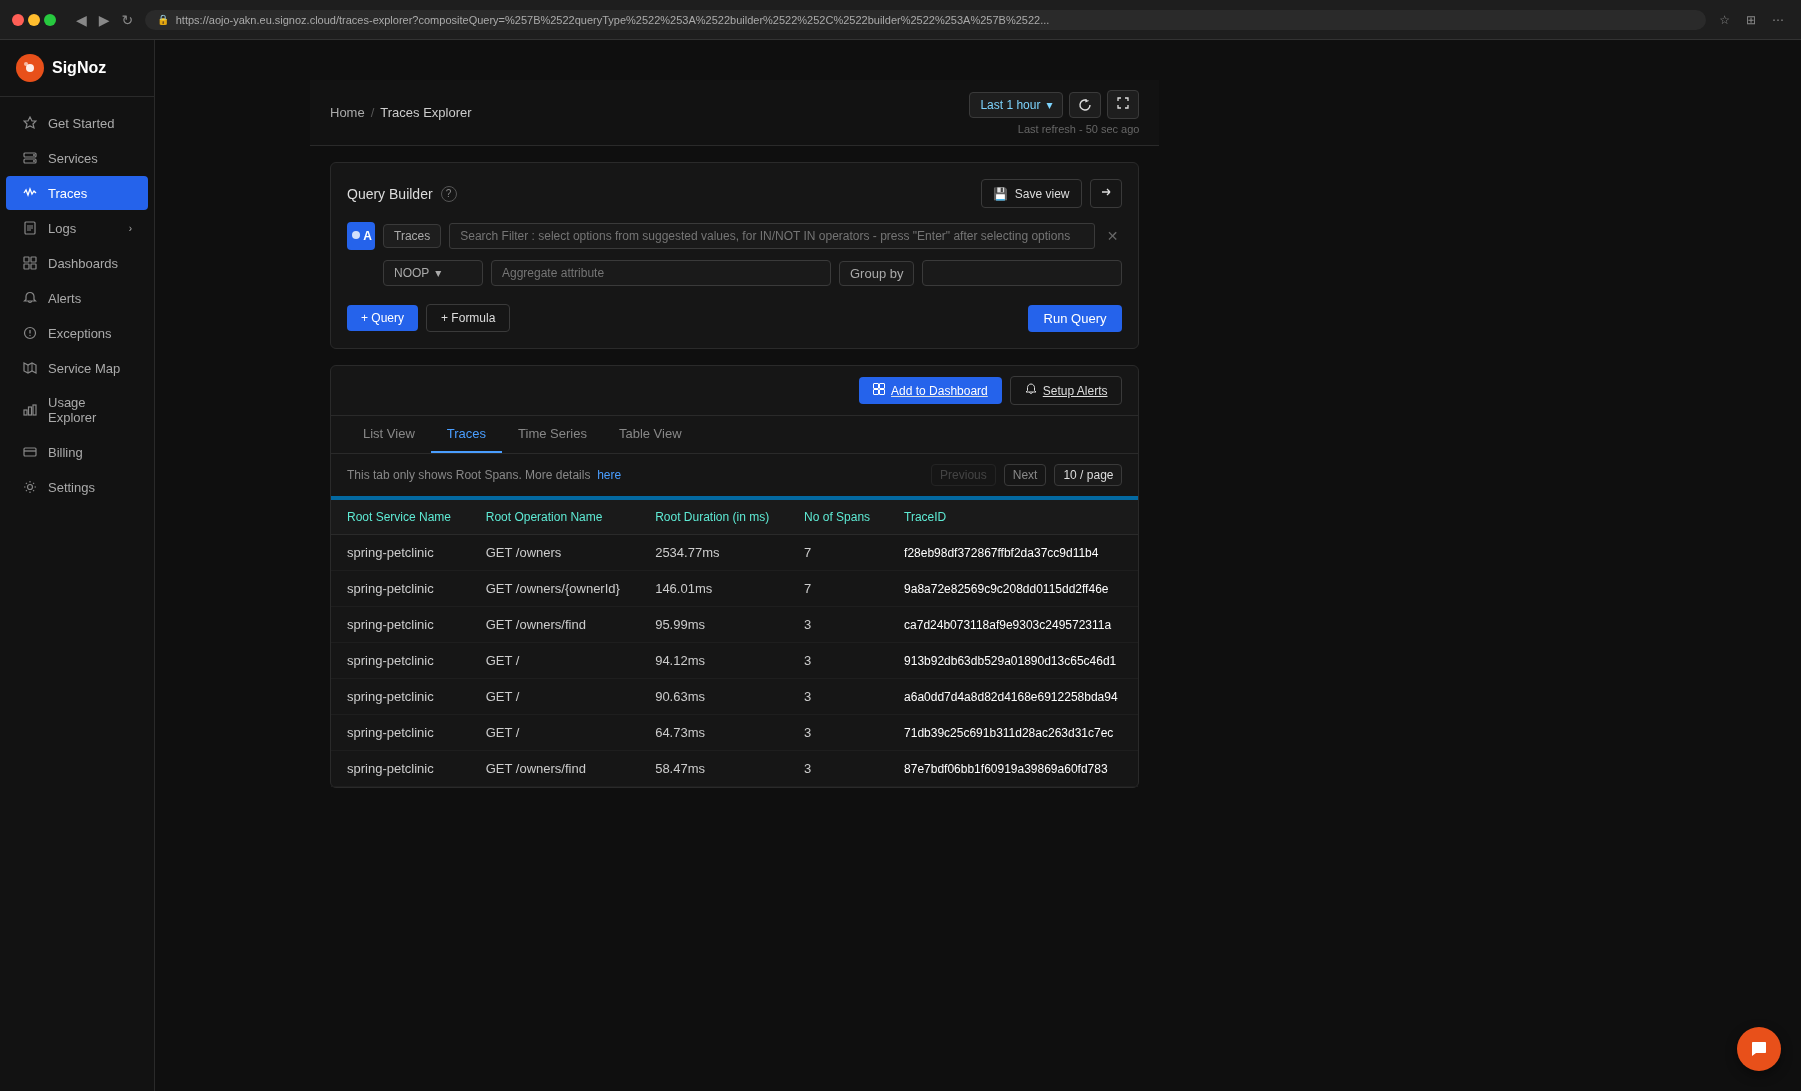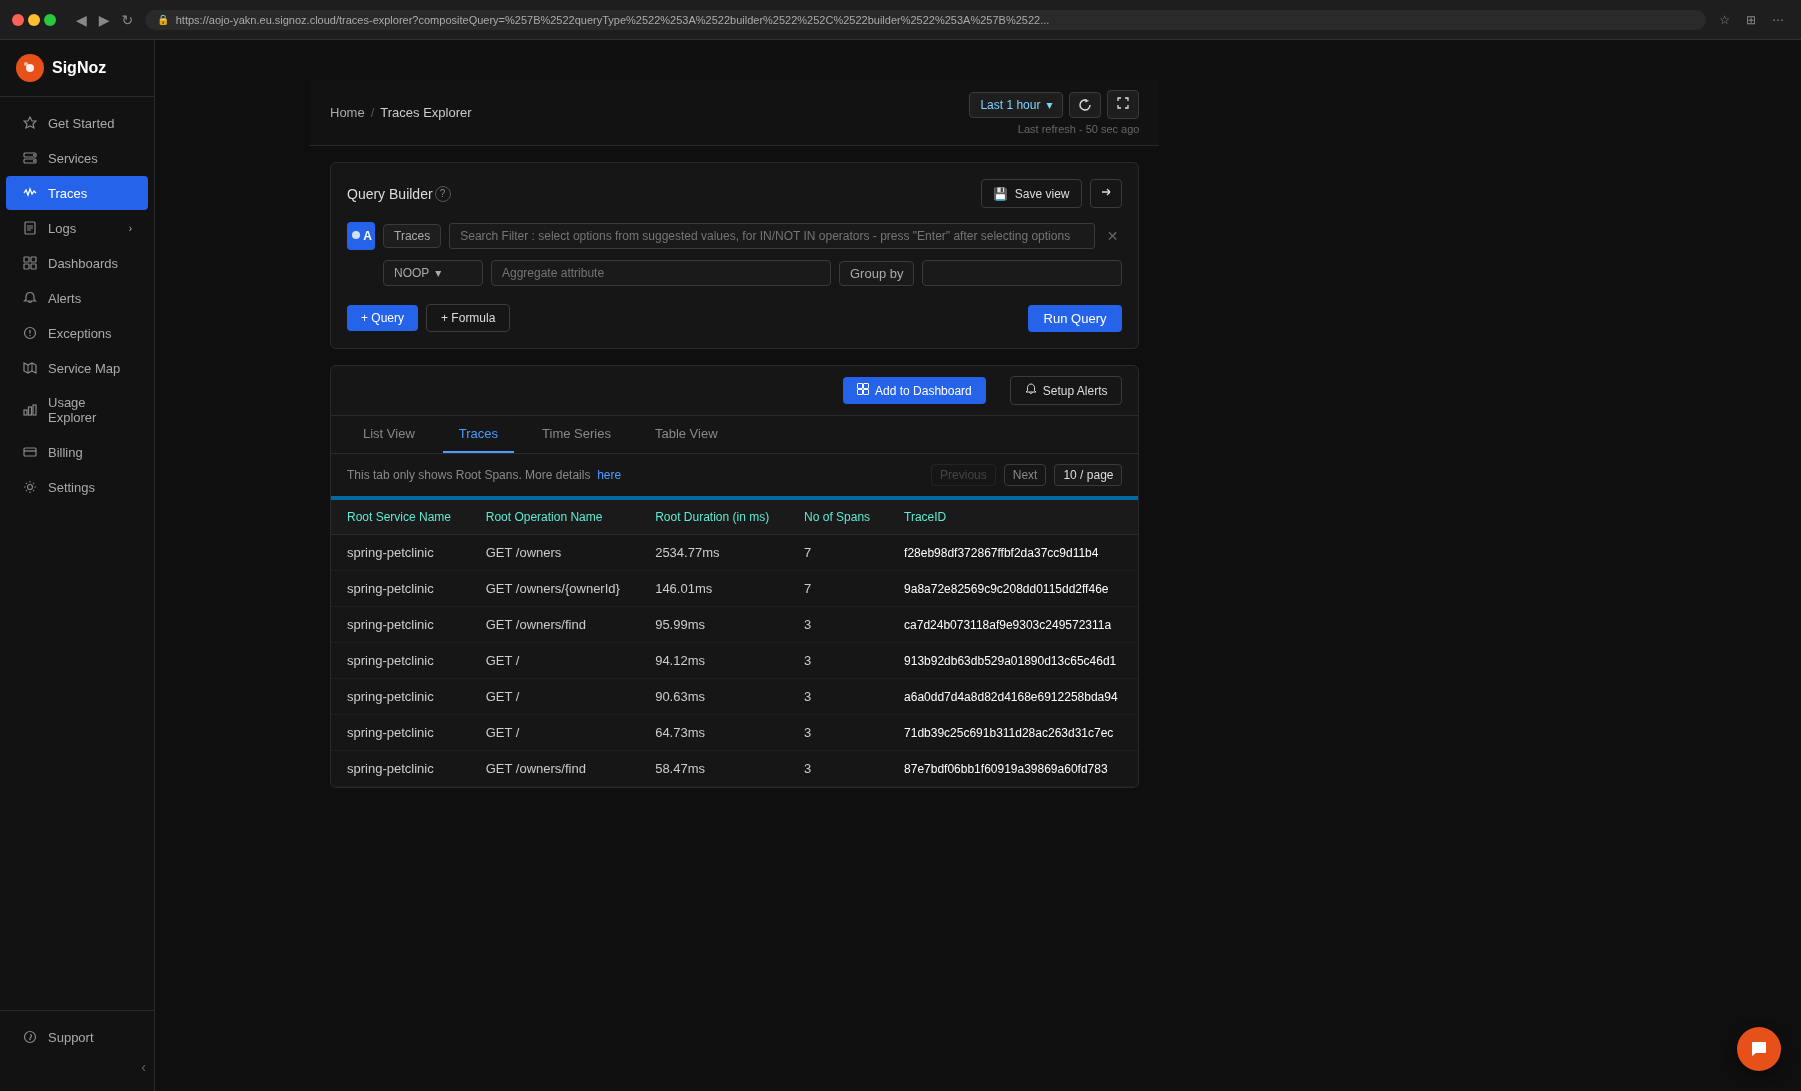--- a/index.html
+++ b/index.html
@@ -42,21 +42,21 @@
     .time-picker { background: #1e1e1e; border: 1px solid #3a3a3a; border-radius: 4px; padding: 5px 10px; color: #7dd3fc; font-size: 12px; display: flex; align-items: center; gap: 6px; cursor: pointer; }
     .refresh-btn { background: #1e1e1e; border: 1px solid #3a3a3a; border-radius: 4px; padding: 5px 8px; color: #ddd; cursor: pointer; display: flex; align-items: center; justify-content: center; }
     .expand-btn { background: #1e1e1e; border: 1px solid #3a3a3a; border-radius: 4px; padding: 5px 8px; color: #ddd; cursor: pointer; }
     .refresh-info { font-size: 11px; color: #666; text-align: right; margin-top: 2px; }
 
     
     .content { flex: 1; overflow-y: auto; padding: 16px 20px; }
 
     
     .query-builder-panel { background: #161616; border: 1px solid #2a2a2a; border-radius: 6px; padding: 16px; margin-bottom: 16px; }
-    .query-builder-header { display: flex; align-items: center; gap: 2px; margin-bottom: 14px; }
+    .query-builder-header { display: flex; align-items: center; gap: 8px; margin-bottom: 14px; }
     .query-builder-title { font-size: 14px; color: #ddd; font-weight: 500; }
     .query-builder-help { width: 16px; height: 16px; border-radius: 50%; border: 1px solid #555; display: flex; align-items: center; justify-content: center; font-size: 10px; color: #888; cursor: pointer; }
     .qb-save-btn { margin-left: auto; background: none; border: 1px solid #3a3a3a; border-radius: 4px; padding: 5px 12px; color: #ddd; cursor: pointer; display: flex; align-items: center; gap: 6px; font-size: 12px; }
     .qb-share-btn { background: none; border: 1px solid #3a3a3a; border-radius: 4px; padding: 5px 8px; color: #ddd; cursor: pointer; font-size: 13px; }
 
     .query-row { display: flex; align-items: center; gap: 8px; margin-bottom: 10px; }
     .query-label { width: 28px; height: 28px; background: #2563eb; border-radius: 4px; display: flex; align-items: center; justify-content: center; font-size: 12px; color: #fff; font-weight: 600; }
     .query-type-badge { background: #1e1e1e; border: 1px solid #3a3a3a; border-radius: 4px; padding: 4px 10px; color: #aaa; font-size: 12px; cursor: pointer; }
     .query-filter-input { flex: 1; background: #1a1a1a; border: 1px solid #3a3a3a; border-radius: 3px; padding: 5px 10px; color: #888; font-size: 12px; }
     .query-clear-btn { background: none; border: none; color: #666; cursor: pointer; font-size: 14px; padding: 2px 4px; }
@@ -67,26 +67,26 @@
     .group-by-label { color: #aaa; font-size: 13px; padding: 4px 10px; background: #1a1a1a; border: 1px solid #3a3a3a; border-radius: 4px; }
     .group-by-input { flex: 1; background: #1a1a1a; border: 1px solid #3a3a3a; border-radius: 4px; padding: 5px 10px; color: #888; font-size: 12px; }
 
     .query-actions { display: flex; align-items: center; gap: 8px; margin-top: 18px; }
     .add-query-btn { background: #2563eb; border: none; border-radius: 4px; padding: 6px 14px; color: #fff; font-size: 12px; cursor: pointer; display: flex; align-items: center; gap: 5px; }
     .add-formula-btn { background: none; border: 1px solid #3a3a3a; border-radius: 4px; padding: 6px 14px; color: #ddd; font-size: 12px; cursor: pointer; display: flex; align-items: center; gap: 5px; }
     .run-query-btn { margin-left: auto; background: #2563eb; border: none; border-radius: 4px; padding: 6px 16px; color: #fff; font-size: 13px; cursor: pointer; font-weight: 500; }
 
     
     .results-panel { background: #161616; border: 1px solid #2a2a2a; border-radius: 6px; }
-    .results-toolbar { display: flex; align-items: center; justify-content: flex-end; padding: 10px 16px; gap: 24px; border-bottom: 1px solid #2a2a2a; }
+    .results-toolbar { display: flex; align-items: center; justify-content: flex-end; padding: 10px 16px; gap: 8px; border-bottom: 1px solid #2a2a2a; text-decoration: underline; }
     .add-dashboard-btn { background: #2563eb; border: none; border-radius: 4px; padding: 6px 14px; color: #fff; font-size: 12px; cursor: pointer; display: flex; align-items: center; gap: 6px; }
     .setup-alerts-btn { background: none; border: 1px solid #3a3a3a; border-radius: 4px; padding: 6px 14px; color: #ddd; font-size: 12px; cursor: pointer; display: flex; align-items: center; gap: 6px; }
 
     
-    .tabs { display: flex; align-items: center; gap: 12px; padding: 0 16px; border-bottom: 1px solid #2a2a2a; }
+    .tabs { display: flex; align-items: center; gap: 0; padding: 0 16px; border-bottom: 1px solid #2a2a2a; }
     .tab { padding: 10px 16px; color: #888; cursor: pointer; font-size: 13px; border-bottom: 2px solid transparent; transition: color 0.15s; }
     .tab.active { color: #4a9eff; border-bottom-color: #4a9eff; }
 
     
     .info-bar { padding: 10px 16px; color: #888; font-size: 12px; display: flex; align-items: center; justify-content: space-between; border-bottom: 4px solid #0369a1; }
     .info-bar a { color: #4a9eff; text-decoration: none; }
     .pagination { display: flex; align-items: center; gap: 8px; }
     .page-btn { background: none; border: 1px solid #3a3a3a; border-radius: 4px; padding: 3px 8px; color: #888; cursor: pointer; font-size: 12px; }
     .page-btn.disabled { opacity: 0.4; cursor: default; }
     .page-size-select { background: #1a1a1a; border: 1px solid #3a3a3a; border-radius: 4px; padding: 3px 8px; color: #ddd; font-size: 12px; cursor: pointer; }
@@ -253,35 +253,20 @@
         <div class="sidebar-item-icon">
           <svg width="14" height="14" viewBox="0 0 14 14" fill="none">
               <circle cx="7" cy="7" r="2.5" stroke="#888" stroke-width="1.2"></circle>
               <path d="M7 1V2.5M7 11.5V13M1 7H2.5M11.5 7H13M2.9 2.9L3.9 3.9M10.1 10.1L11.1 11.1M2.9 11.1L3.9 10.1M10.1 3.9L11.1 2.9" stroke="#888" stroke-width="1.2"></path>
             </svg>
         </div>
         <span class="sidebar-item-label">Settings</span>
       </div>
     </div>
 
-    <div class="sidebar-footer">
-      <div class="sidebar-item">
-        <div class="sidebar-item-icon">
-          <svg width="14" height="14" viewBox="0 0 14 14" fill="none">
-              <circle cx="7" cy="7" r="5.5" stroke="#888" stroke-width="1.2"></circle>
-              <path d="M7 9V9.5" stroke="#888" stroke-width="1.5" stroke-linecap="round"></path>
-              <path d="M7 4.5C7 4.5 8.5 4.5 8.5 6C8.5 7 7 7.5 7 8.5" stroke="#888" stroke-width="1.2" fill="none"></path>
-            </svg>
-        </div>
-        <span class="sidebar-item-label">Support</span>
-      </div>
-      <div style="display:flex;justify-content:flex-end;padding:4px 8px 0;">
-        <button class="sidebar-collapse-btn">‹</button>
-      </div>
-    </div>
   </div>
 
   <div class="main">
 
     <div class="app-header">
       <div class="breadcrumb">
         <span class="breadcrumb-link">Home</span>
         <span class="breadcrumb-sep">/</span>
         <span class="breadcrumb-current">Traces Explorer</span>
       </div>

